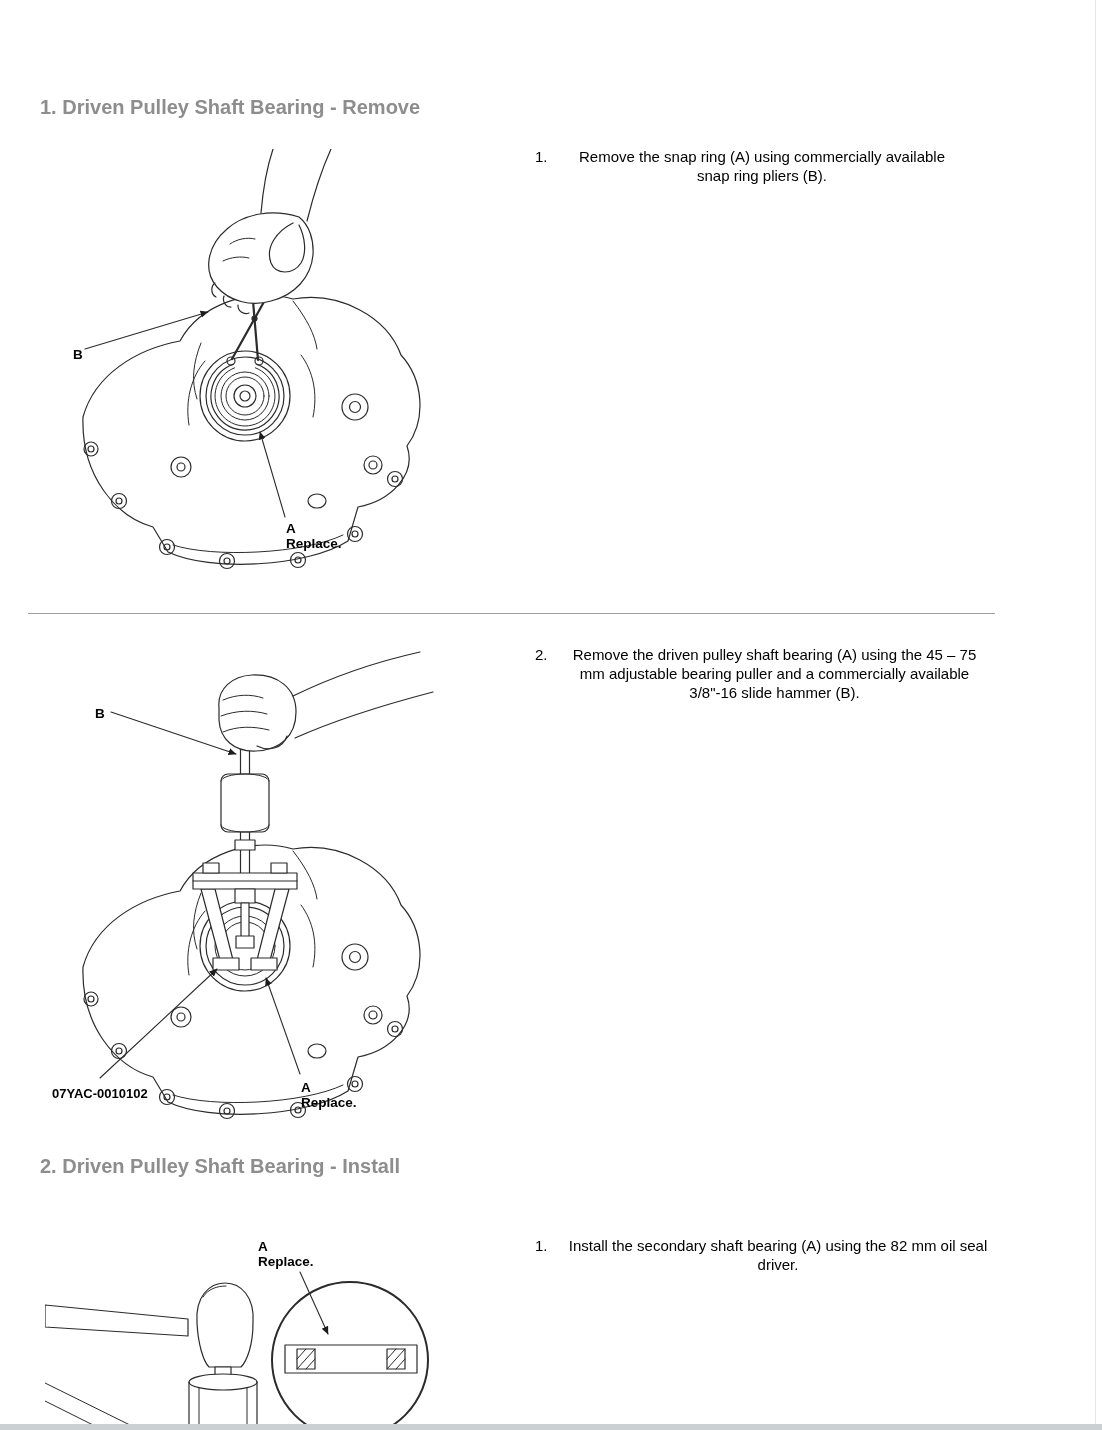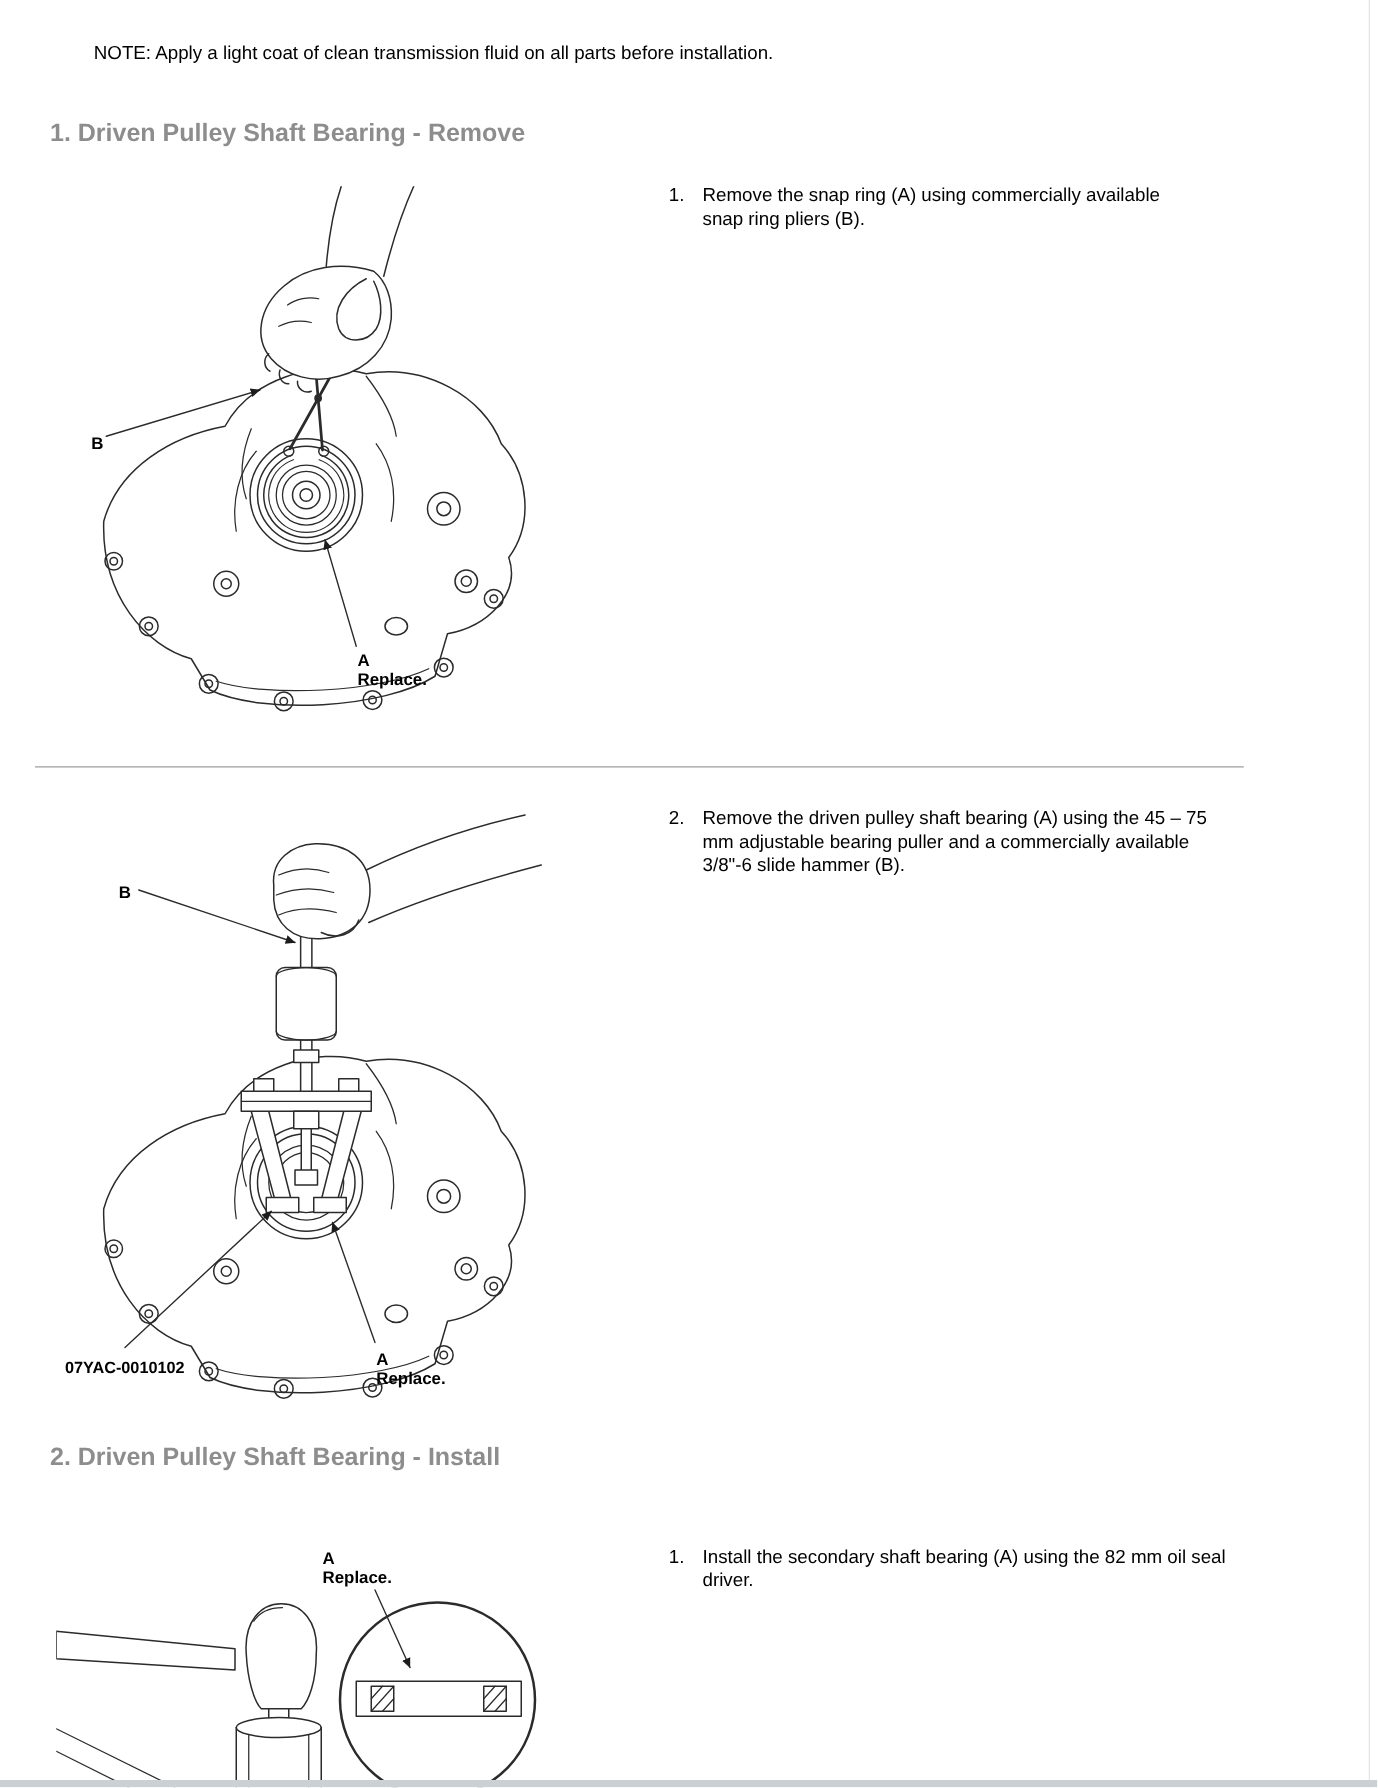--- a/index.html
+++ b/index.html
@@ -18,21 +18,21 @@
   }
   .section-heading {
     position:absolute;
     font-size:20px; font-weight:bold; color:#8d8d8d;
   }
   .step {
     position:absolute; display:flex; align-items:flex-start;
     font-size:15px; line-height:19px; color:#000;
   }
   .step-num { width:27px; flex:none; }
-  .step-text { display:block; }
+  .step-text { display:block;text-align:center; }
   .divider {
     position:absolute; left:28px; top:613px; width:967px; height:1px;
     background:#9e9e9e;
   }
   .callout { position:absolute; font-size:13.5px; line-height:15px; color:#000; }
   .co-letter { display:block; font-weight:bold; }
   .co-sub { display:block; font-weight:bold; }
   .tool-code { position:absolute; font-size:13px; font-weight:bold; color:#000;text-align:right; }
   .fig { position:absolute; }
   .bottom-strip {
@@ -42,21 +42,20 @@
   .right-edge {
     position:absolute; right:6px; top:0; bottom:0; width:1px;
     background:#e4e4e4;
   }
 </style>
 </head>
 <body>
 
 <div class="page">
 
-  <div class="note">NOTE: Apply a light coat of clean transmission fluid on all parts before installation.</div>
 
   <div class="section-heading" style="left:40px; top:96px">1. Driven Pulley Shaft Bearing - Remove</div>
 
   <svg class="fig" style="left:55px; top:149px" width="380" height="432" viewBox="0 0 380 432">
     <defs>
       <marker id="arr1" viewBox="0 0 10 10" refX="8.5" refY="5" markerWidth="8" markerHeight="8" orient="auto">
         <path d="M0,1 L9,5 L0,9 z" fill="#1c1c1c"></path>
       </marker>
     </defs>
     <g stroke="#2b2b2b" stroke-width="1.2" fill="none" stroke-linecap="round" stroke-linejoin="round">
@@ -222,21 +221,21 @@
     <span class="co-letter">B</span>
   </div>
   <div class="tool-code" style="left:52px; top:1086px">07YAC-0010102</div>
   <div class="callout" style="left:301px; top:1080px">
     <span class="co-letter">A</span>
     <span class="co-sub">Replace.</span>
   </div>
 
   <div class="step" style="left:535px; top:645px; width:460px">
     <span class="step-num">2.</span>
-    <span class="step-text" style="width:425px">Remove the driven pulley shaft bearing (A) using the 45 – 75 mm adjustable bearing puller and a commercially available 3/8"-6 slide hammer (B).</span>
+    <span class="step-text" style="width:425px">Remove the driven pulley shaft bearing (A) using the 45 – 75 mm adjustable bearing puller and a commercially available 3/8"-16 slide hammer (B).</span>
   </div>
 
   <div class="section-heading" style="left:40px; top:1155px">2. Driven Pulley Shaft Bearing - Install</div>
 
   <svg class="fig" style="left:45px; top:1265px" width="400" height="165" viewBox="0 0 400 165">
     <defs>
       <marker id="arr3" viewBox="0 0 10 10" refX="8.5" refY="5" markerWidth="8" markerHeight="8" orient="auto">
         <path d="M0,1 L9,5 L0,9 z" fill="#1c1c1c"></path>
       </marker>
     </defs>

